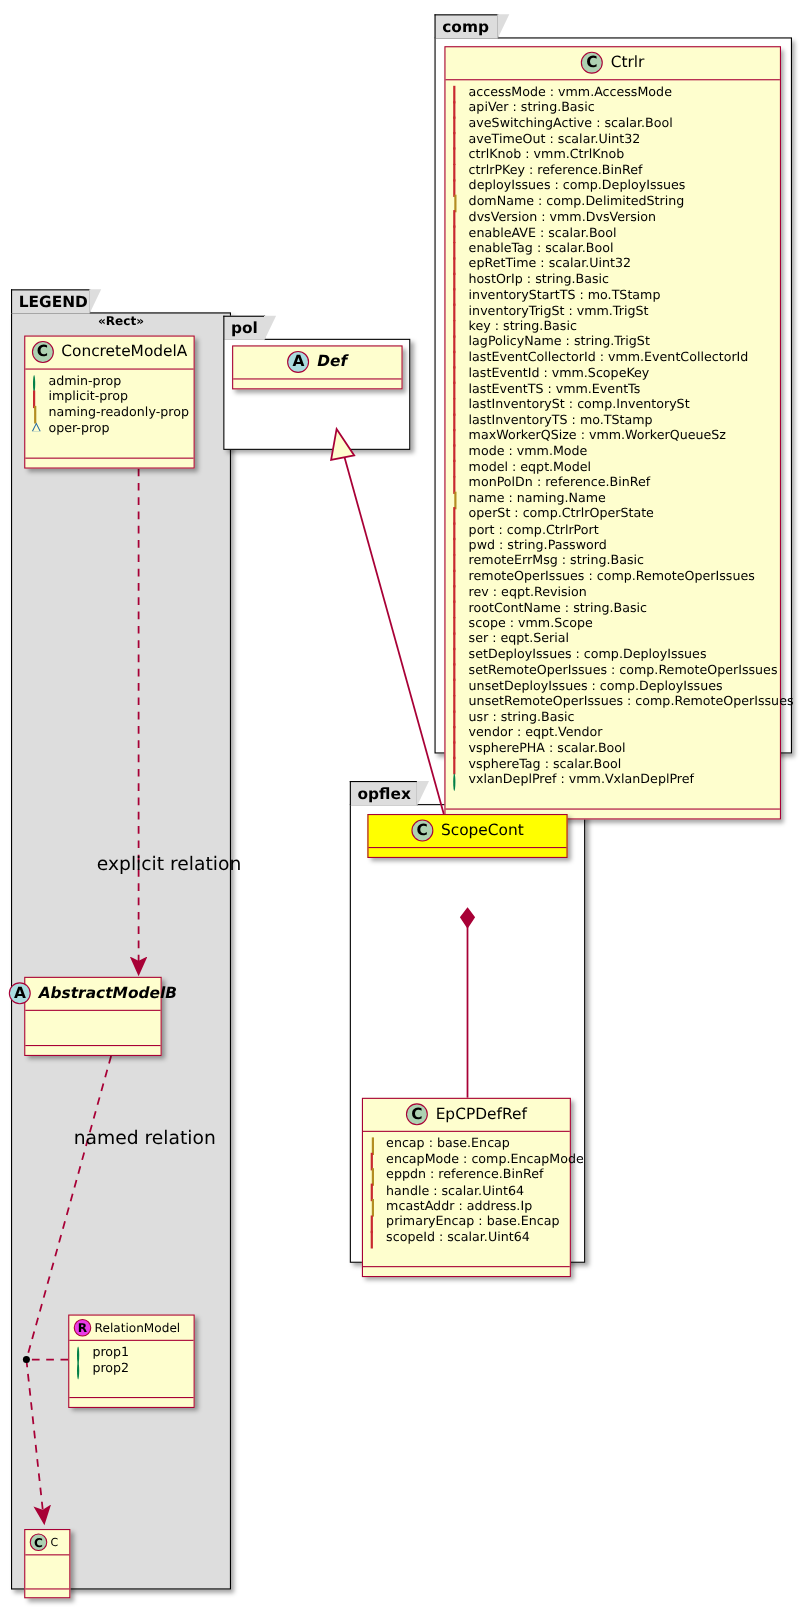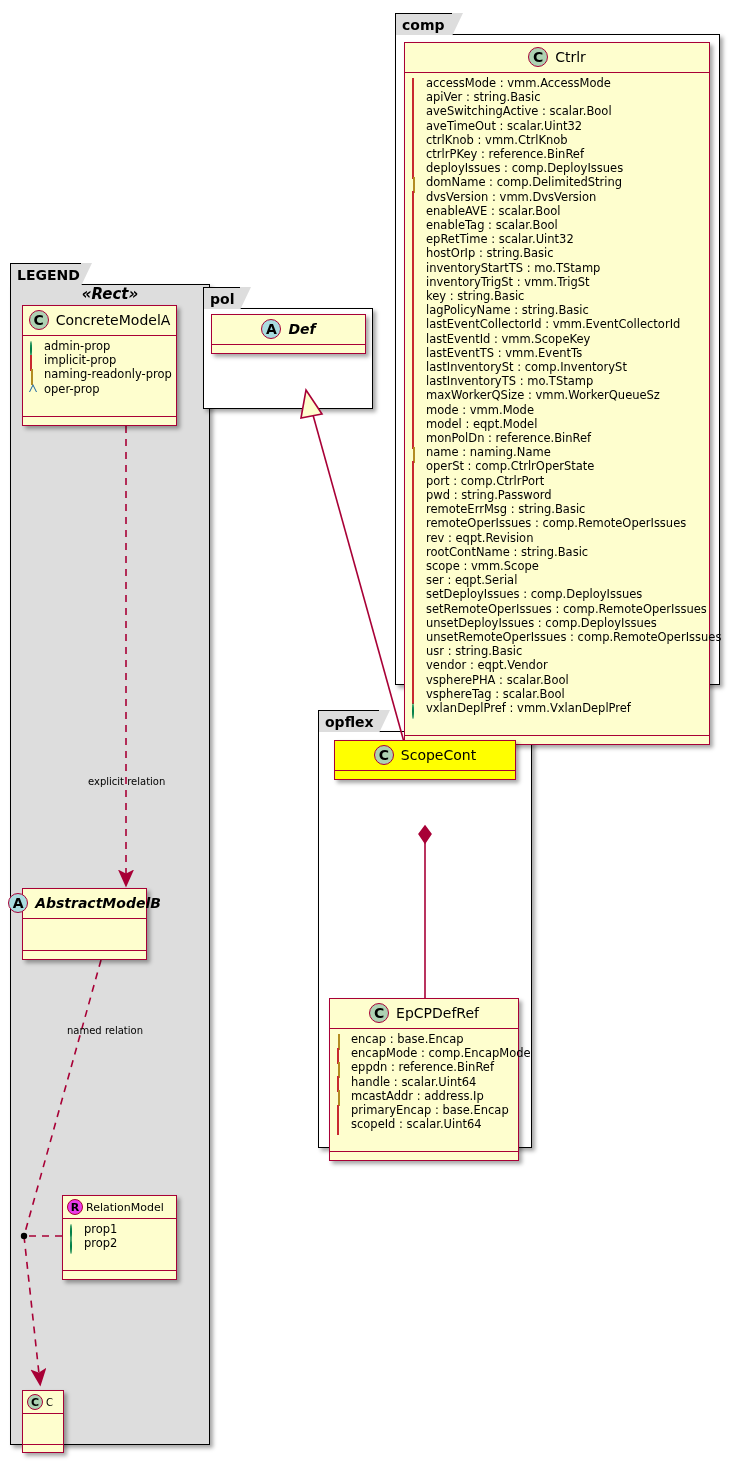--- a/index.html
+++ b/index.html
@@ -173,21 +173,21 @@
   
   #edges {
     position: absolute;
     left: 0; top: 0;
     width: 735px; height: 1461px;
     pointer-events: none;
     z-index: 4;
   }
   .edge-label {
     position: absolute;
-    font-size: 10px;
+    font-size: 17px;
     color: #000000;
     white-space: nowrap;
     z-index: 6;
   }
 </style>
 </head>
 <body>
 
 <div id="canvas">
 
@@ -237,21 +237,21 @@
     </g>
   </svg>
 
   <div class="pkg" style="left:10px; top:263px; width:200px; height:1182px;">
     <div class="pkg-tab" style="width:72px;">
       <span>LEGEND</span>
     </div>
     <div class="pkg-body" style="width:200px; height:1161px;"></div>
   </div>
 
-  <div class="edge-label" style="left:22px; top:285px; width:176px; text-align:center; font-style:italic; font-weight:bold; font-size:15px;">«Rect»</div>
+  <div class="edge-label" style="left:22px; top:285px; width:176px; text-align:center; font-weight:bold; font-size:11px;">«Rect»</div>
 
   <div class="cls" style="left:22px; top:305px; width:155px;">
     <div class="cls-header">
       <span class="badge c">C</span>
       <span class="cls-name">ConcreteModelA</span>
     </div>
     <div class="cls-attrs">
       <div class="attr">
         <span class="mk"><span class="mk-circle"></span></span>
         <span>admin-prop</span>
@@ -398,21 +398,21 @@
         <div class="attr">
           <span class="mk"><span class="mk-square"></span></span>
           <span>inventoryTrigSt : vmm.TrigSt</span>
         </div>
         <div class="attr">
           <span class="mk"><span class="mk-square"></span></span>
           <span>key : string.Basic</span>
         </div>
         <div class="attr">
           <span class="mk"><span class="mk-square"></span></span>
-          <span>lagPolicyName : string.Basic</span>
+          <span>lagPolicyName : string.TrigSt</span>
         </div>
         <div class="attr">
           <span class="mk"><span class="mk-square"></span></span>
           <span>lastEventCollectorId : vmm.EventCollectorId</span>
         </div>
         <div class="attr">
           <span class="mk"><span class="mk-square"></span></span>
           <span>lastEventId : vmm.ScopeKey</span>
         </div>
         <div class="attr">

